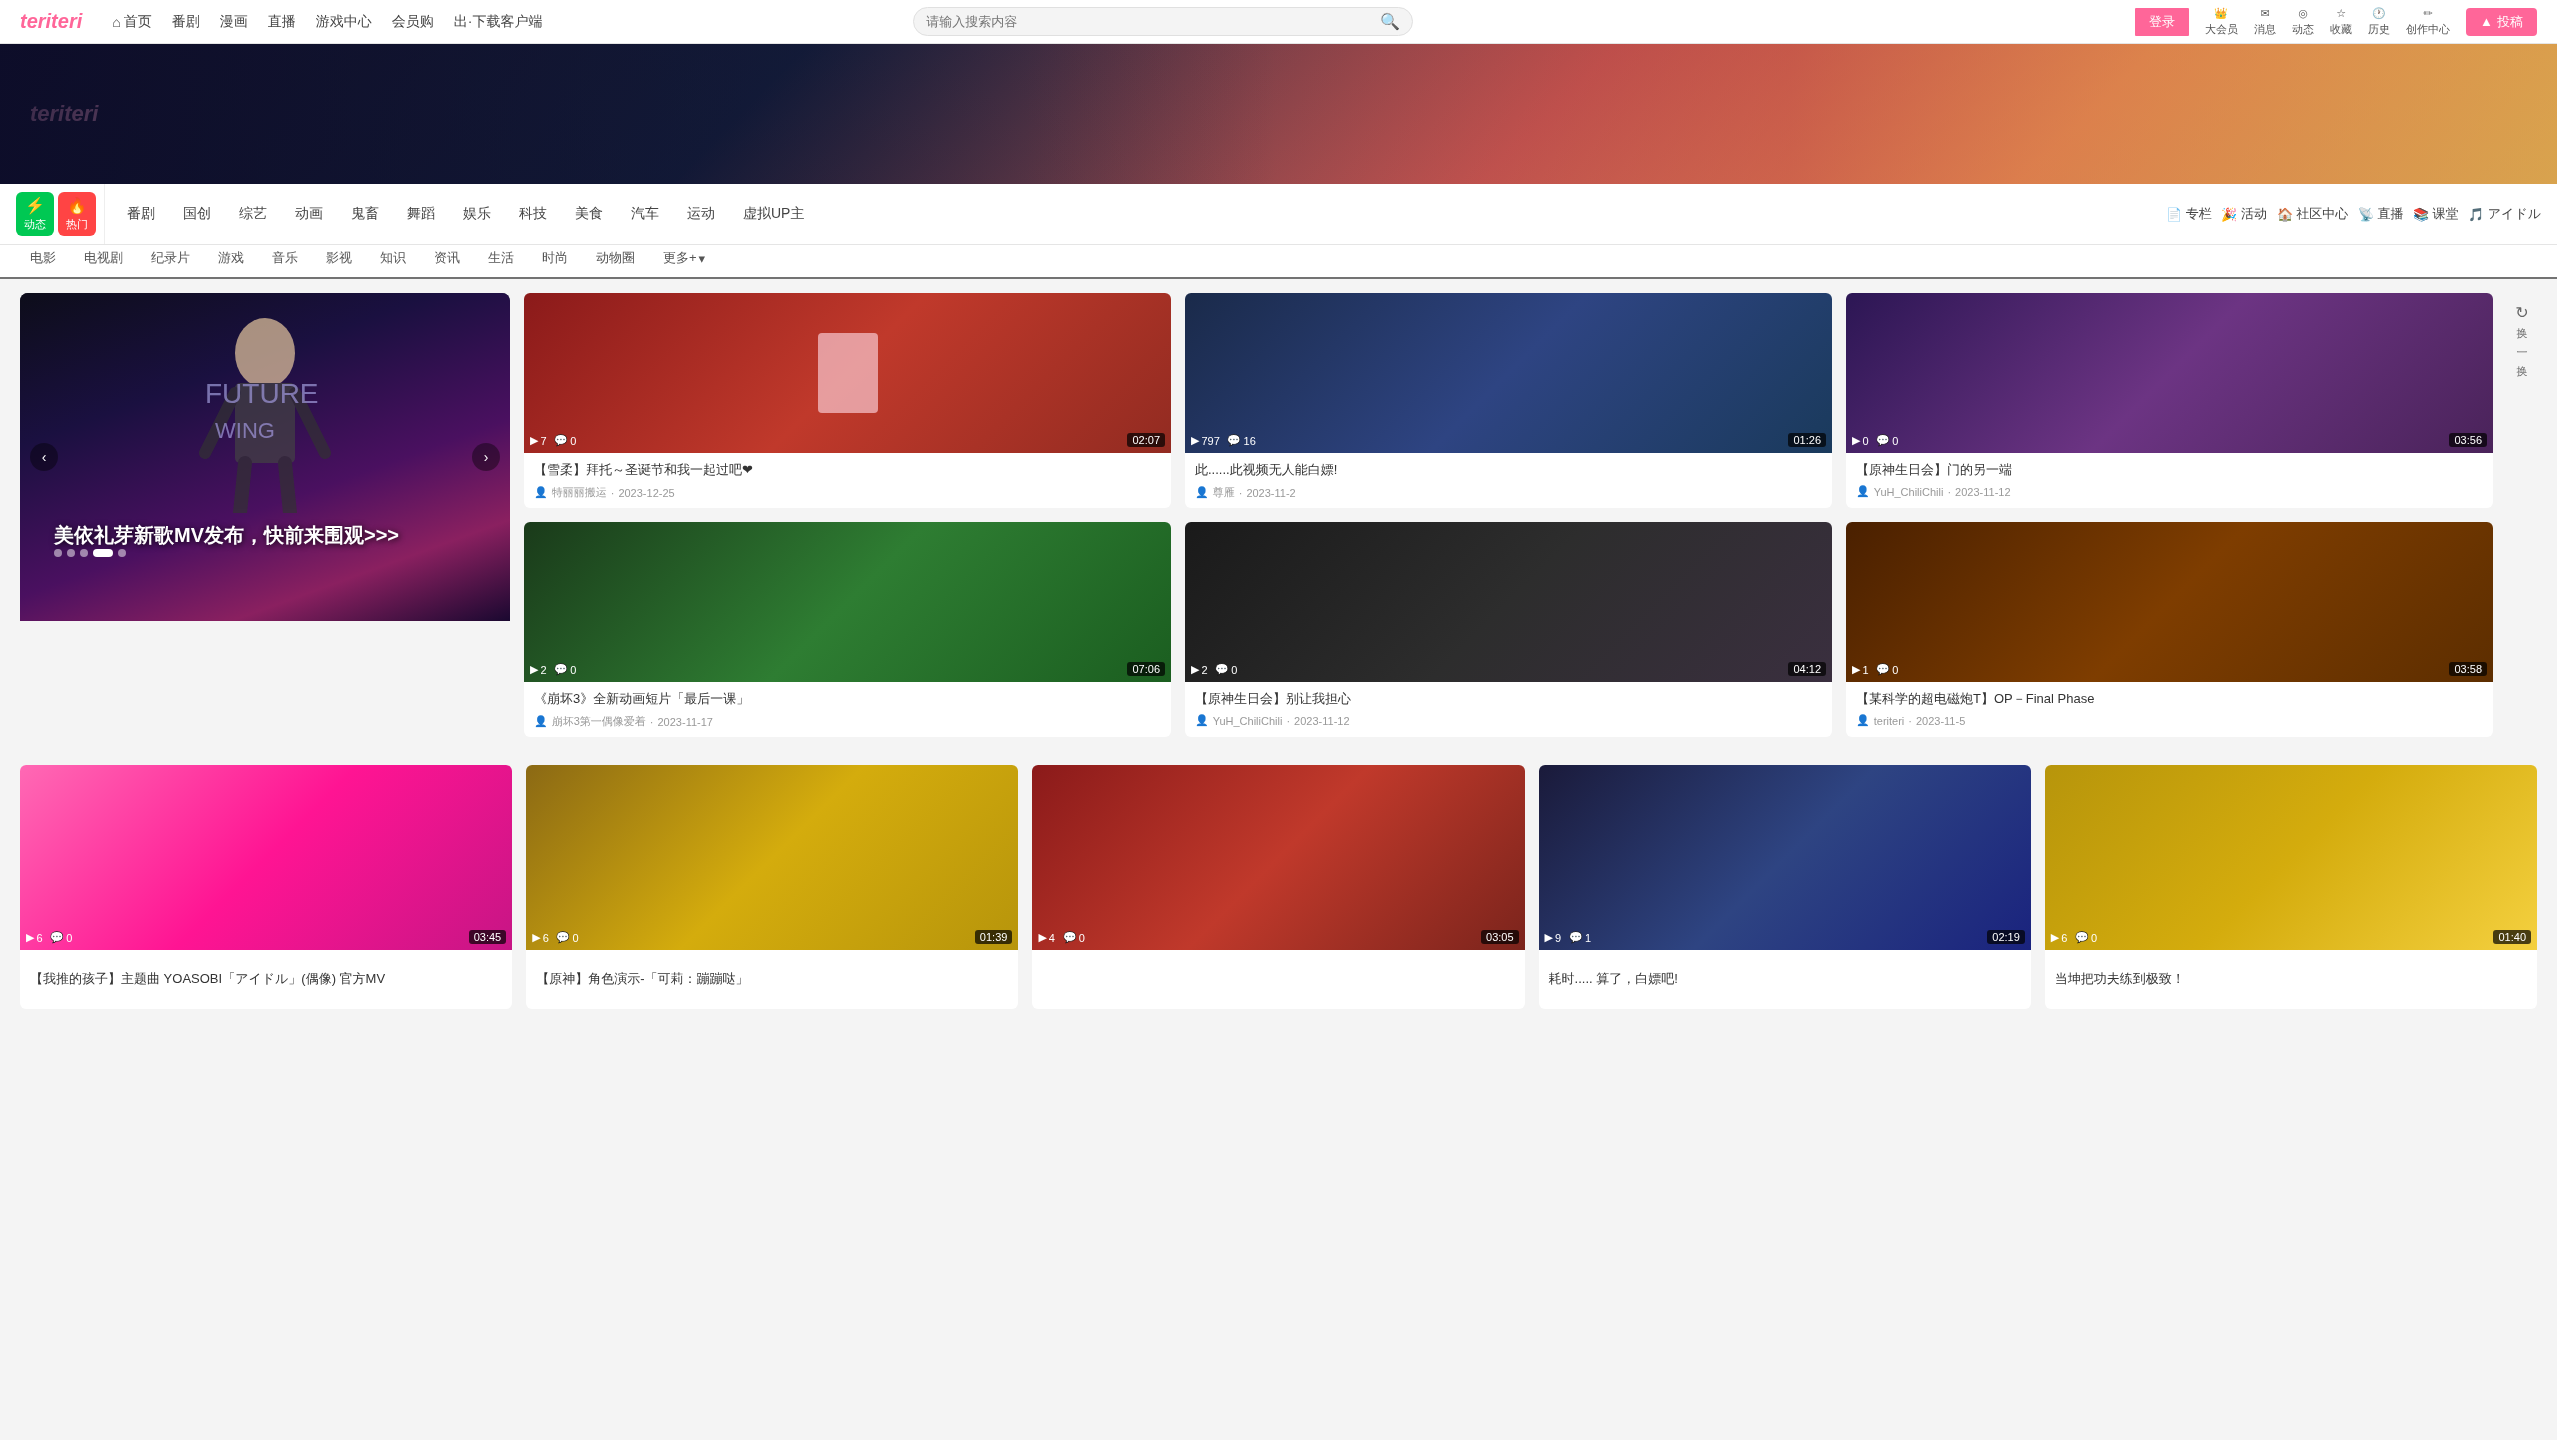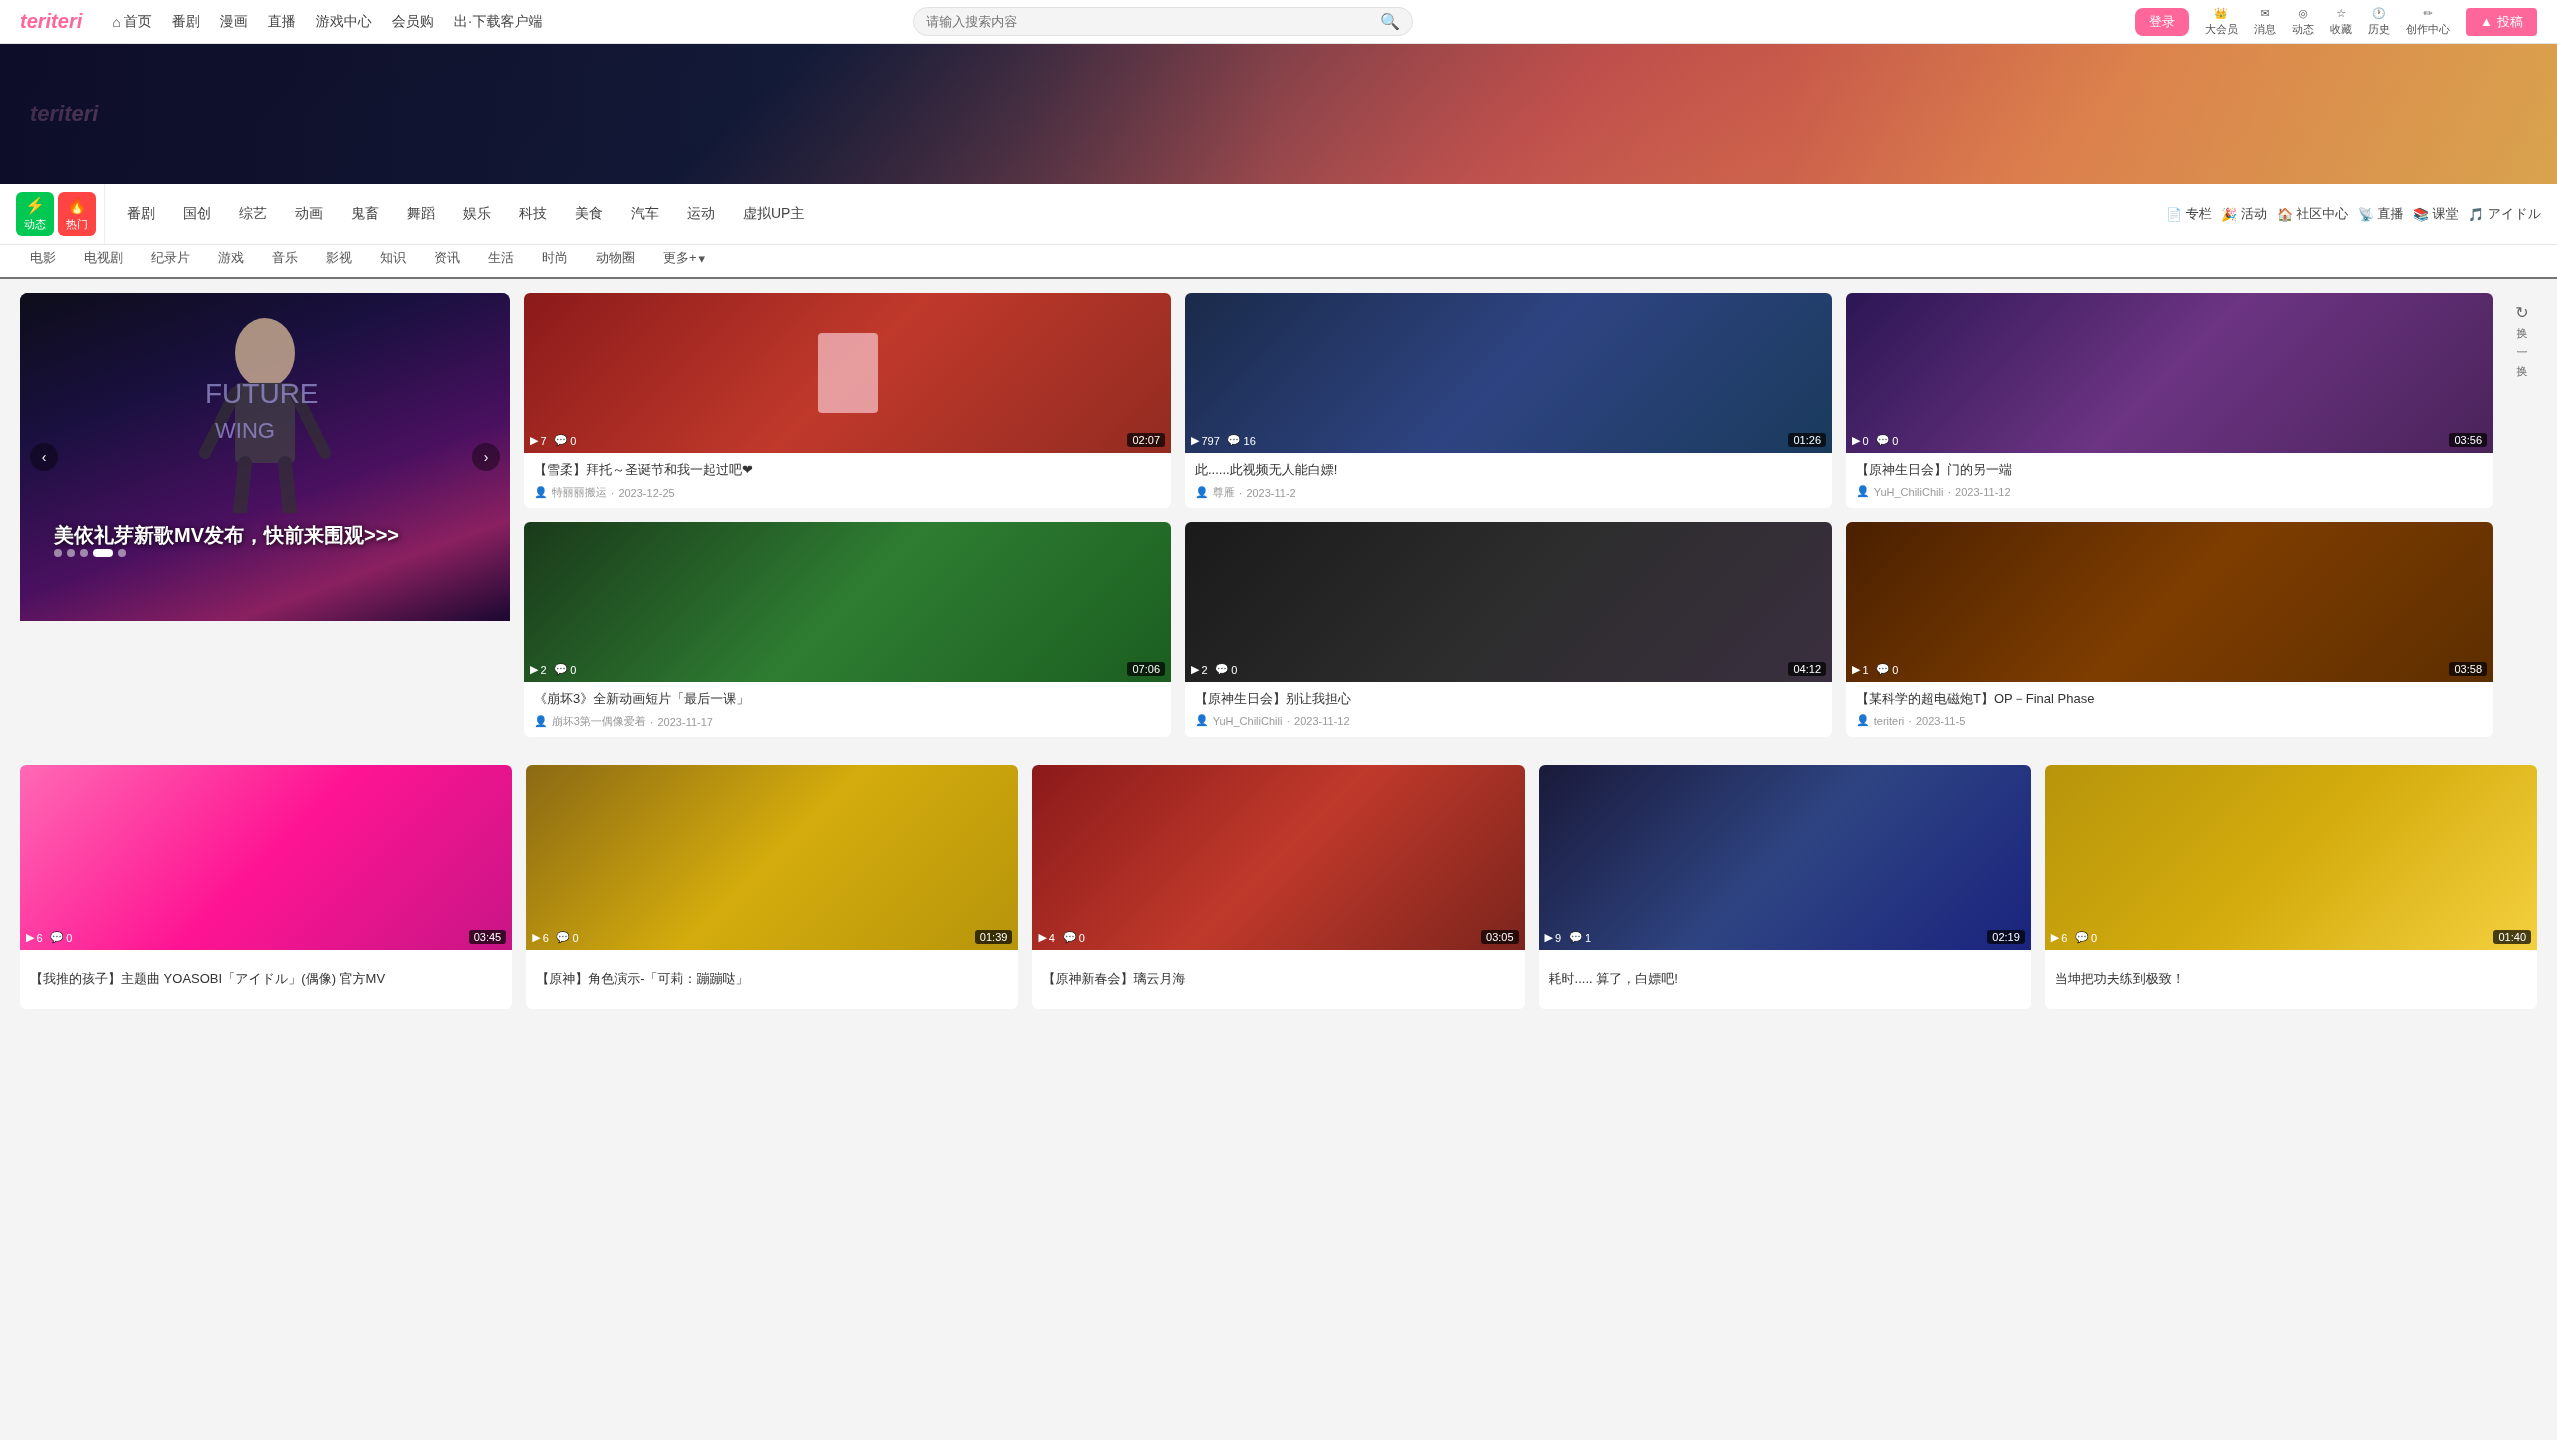--- a/index.html
+++ b/index.html
@@ -6,21 +6,21 @@
     body { font-family: 'Microsoft YaHei', Arial, sans-serif; background: #f4f4f4; font-size: 14px; color: #333; }
 
     
     .header { background: #fff; height: 44px; display: flex; align-items: center; padding: 0 20px; gap: 20px; border-bottom: 1px solid #e5e5e5; position: relative; z-index: 100; }
     .logo { font-size: 20px; font-weight: bold; color: #ff6699; font-style: italic; margin-right: 10px; }
     .nav-item { font-size: 14px; color: #444; cursor: pointer; white-space: nowrap; display: flex; align-items: center; gap: 3px; }
     .search-bar { flex: 1; max-width: 500px; margin: 12px auto; display: flex; align-items: center; background: #f4f4f4; border-radius: 20px; padding: 4px 12px; border: 1px solid #e0e0e0; }
     .search-bar input { border: none; background: transparent; outline: none; flex: 1; font-size: 13px; color: #666; }
     .search-btn { background: none; border: none; cursor: pointer; color: #999; font-size: 16px; }
     .header-right { display: flex; align-items: center; gap: 16px; margin-left: auto; }
-    .login-btn { background: #ff6699; color: #fff; border: none; border-radius: 8px; padding: 5px 14px; cursor: pointer; font-size: 13px; }
+    .login-btn { background: #ff6699; color: #fff; border: none; border-radius: 1px; padding: 5px 14px; cursor: pointer; font-size: 13px; }
     .header-icon { display: flex; flex-direction: column; align-items: center; font-size: 11px; color: #555; cursor: pointer; gap: 2px; }
     .upload-btn { background: #ff6699; color: #fff; border: none; border-radius: 4px; padding: 5px 14px; cursor: pointer; font-size: 13px; display: flex; align-items: center; gap: 4px; }
 
     
     .banner { width: 100%; height: 140px; background: linear-gradient(135deg, #1a1a2e 0%, #16213e 30%, #c25b56 60%, #f4a261 80%, #e9c46a 100%); position: relative; overflow: hidden; display: flex; align-items: center; padding-left: 120px; }
     .banner-logo { position: absolute; left: 30px; top: 50%; transform: translateY(-50%); font-size: 26px; font-weight: bold; color: #ff9999; font-style: italic; }
 
     
     .cat-nav { background: #fff; display: flex; align-items: center; padding: 0 16px; border-bottom: 1px solid #e5e5e5; flex-wrap: wrap; }
     .cat-icons { display: flex; gap: 4px; padding: 8px 8px 8px 0; border-right: 1px solid #eee; margin-right: 8px; }
@@ -438,23 +438,20 @@
   <div class="video-card2">
     <div class="thumb-wrap">
       <div class="thumb-placeholder thumb-b3 video-thumb2">
       </div>
       <div class="video-stats">
         <span class="stat">▶ <span>4</span></span>
         <span class="stat">💬 <span>0</span></span>
       </div>
       <span class="video-duration">03:05</span>
     </div>
-    <div class="video-info2">
-      <div class="video-title2">【原神新春会】璃云月海</div>
-    </div>
   </div>
 
   <div class="video-card2">
     <div class="thumb-wrap">
       <div class="thumb-placeholder thumb-b4 video-thumb2">
       </div>
       <div class="video-stats">
         <span class="stat">▶ <span>9</span></span>
         <span class="stat">💬 <span>1</span></span>
       </div>

